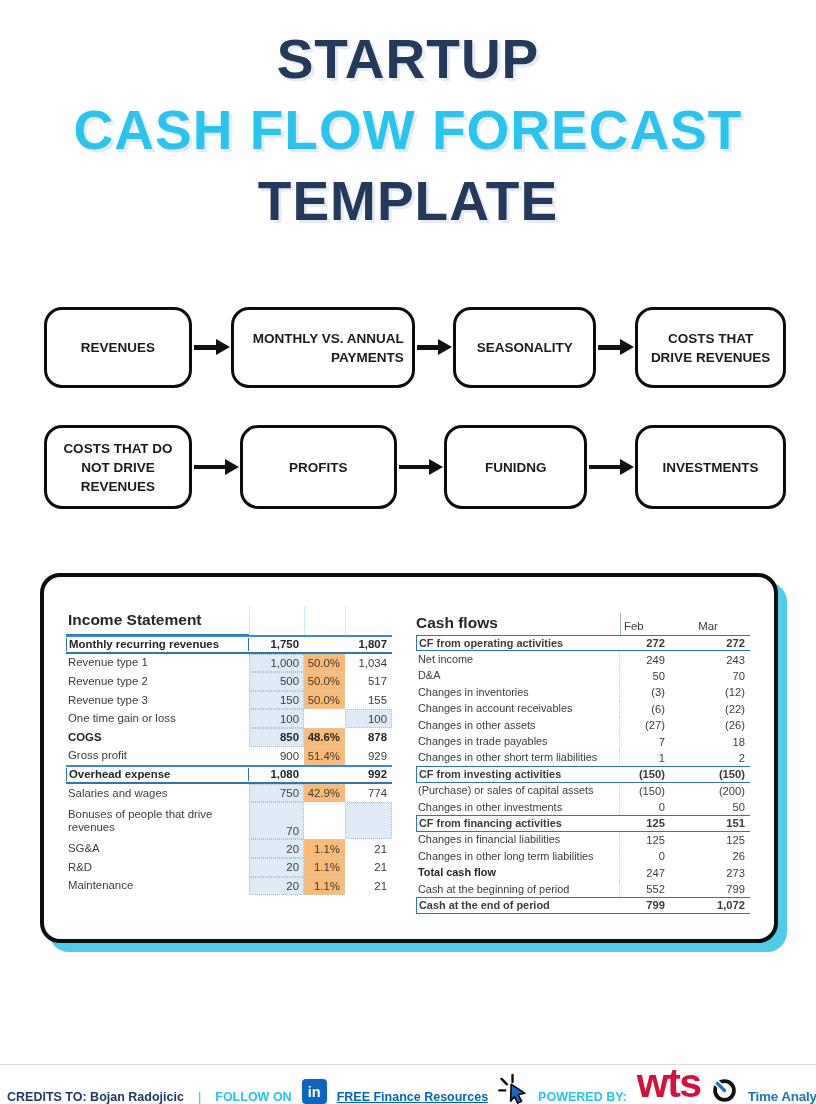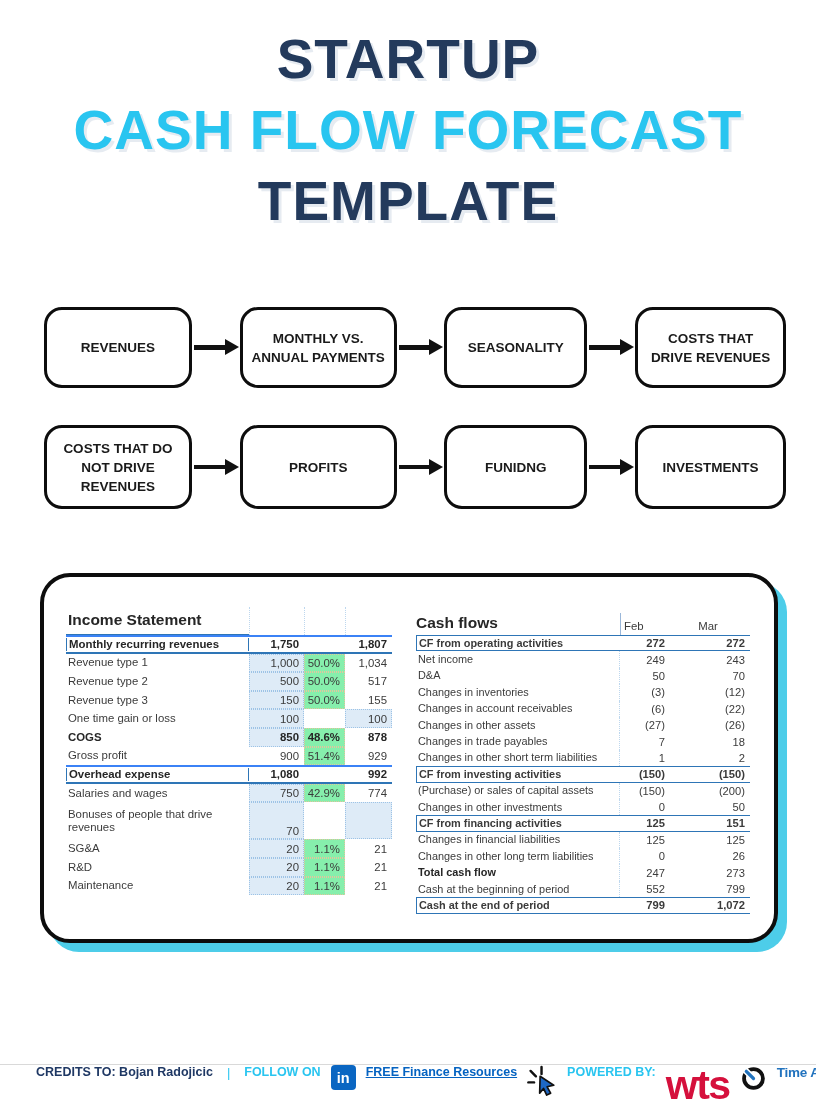--- a/index.html
+++ b/index.html
@@ -46,21 +46,21 @@
     border-left: 14px solid #111;
     border-top: 8px solid transparent;
     border-bottom: 8px solid transparent;
   }
 
   
   .card {
     width: 738px; height: 370px;
     margin: 64px 0 0 40px;
     border: 4px solid #0d0d0d;
-    border-radius: 30px;
+    border-radius: 20px;
     background: #fff;
     box-shadow: 9px 9px 0 #4DCDE9;
     padding: 30px 38px 0 22px;
     display: flex; gap: 24px;
   }
 
   
   .is { width: 326px; flex: 0 0 auto; }
   .is-title-row { display: grid; grid-template-columns: 183px 55px 41px 47px; height: 28px; align-items: end; }
   .is-title {
@@ -70,21 +70,21 @@
   }
   .col-guide { border-left: 1px dotted #BDD7EE; height: 100%; }
   .is-row {
     display: grid; grid-template-columns: 183px 55px 41px 47px;
     min-height: 18.6px; align-items: center;
     font-size: 11.4px; color: #3b3b3b;
   }
   .c-label { padding-left: 2px; line-height: 13px; }
   .c-num { text-align: right; padding-right: 5px; height: 100%; display:flex; align-items:center; justify-content:flex-end; }
   .bg-blue  { background: #DEEBF7; outline: 1px dotted #9DC3E6; outline-offset: -1px; }
-  .bg-orange{ background: #86efac; outline: 1px dotted #E3C59E; outline-offset: -1px; }
+  .bg-orange{ background: #fdba74; outline: 1px dotted #E3C59E; outline-offset: -1px; }
   .row-box { border-top: 2px solid #3b82f6; border-bottom: 2px solid #2E75B6; font-weight: bold; color:#262626; }
   .row-box .c-label { border-left: 1.5px solid #2E75B6; border-right: 1.5px solid #2E75B6; }
   .row-bold { font-weight: bold; color:#262626; }
   .row-tall { min-height: 37px; }
   .row-tall .c-num { align-items: flex-end; padding-bottom: 2px; }
 
   
   .cf { width: 334px; flex: 0 0 auto; }
   .cf-title-row { display: grid; grid-template-columns: 204px 48px 80px; height: 28px; align-items: end; }
   .cf-title { font-size: 15.5px; font-weight: bold; color: #262626; padding-bottom: 3px; }
@@ -99,22 +99,22 @@
   .cf-row .c-label { white-space: nowrap; border-right: 1px dotted #BDD7EE; height: 100%; display:flex; align-items:center; }
   .cf-row .c-num { padding-right: 3px; font-size: 11.2px; }
   .cf-row.row-box { border-top: 1.8px solid #2E75B6; border-bottom: 1.8px solid #2E75B6; }
   .cf-row.row-box .c-label { border-left: 1.5px solid #2E75B6; border-right: none; }
   .cf-row.row-boldlabel .c-label { font-weight: bold; color:#262626; }
 
   
   .footer {
     position: absolute; left: 0; right: 0; bottom: 0; height: 40px;
     border-top: 1.5px solid #D9D9D9;
-    display: flex; align-items: flex-start;
-    padding: 0 36px; gap: 10px;
+    display: flex; align-items: flex-end;
+    padding: 0 7px; gap: 10px;
   }
   .f-credits { font-weight: bold; color: #1F3864; font-size: 12.5px; white-space: nowrap; }
   .f-sep { color: #29C5F0; font-size: 13px; margin: 0 4px; }
   .f-follow, .f-powered { color: #29C5F0; font-weight: bold; font-size: 12.5px; white-space: nowrap; }
   .li-icon {
     width: 25px; height: 25px; background: #0A66C2; border-radius: 4px;
     color: #fff; font-weight: bold; font-size: 14.5px;
     display: flex; align-items: center; justify-content: center;
     text-decoration: none; flex: 0 0 auto;
   }
@@ -131,21 +131,21 @@
   <header class="title-block">
     <div class="title-line t-navy">STARTUP</div>
     <div class="title-line t-cyan">CASH FLOW FORECAST</div>
     <div class="title-line t-navy">TEMPLATE</div>
   </header>
 
   <section class="flow">
     <div class="flow-row r1">
         <div class="fbox" style="width: 148px;">REVENUES</div>
         <div class="arrow"></div>
-        <div class="fbox" style="width: 157px;">MONTHLY VS. ANNUAL PAYMENTS</div>
+        <div class="fbox" style="width: 184px; text-align: right;">MONTHLY VS. ANNUAL PAYMENTS</div>
         <div class="arrow"></div>
         <div class="fbox" style="width: 143px;">SEASONALITY</div>
         <div class="arrow"></div>
         <div class="fbox" style="width: 151px;">COSTS THAT DRIVE REVENUES</div>
       </div>
     <div class="flow-row r2">
         <div class="fbox" style="width: 148px;">COSTS THAT DO NOT DRIVE REVENUES</div>
         <div class="arrow"></div>
         <div class="fbox" style="width: 157px;">PROFITS</div>
         <div class="arrow"></div>

